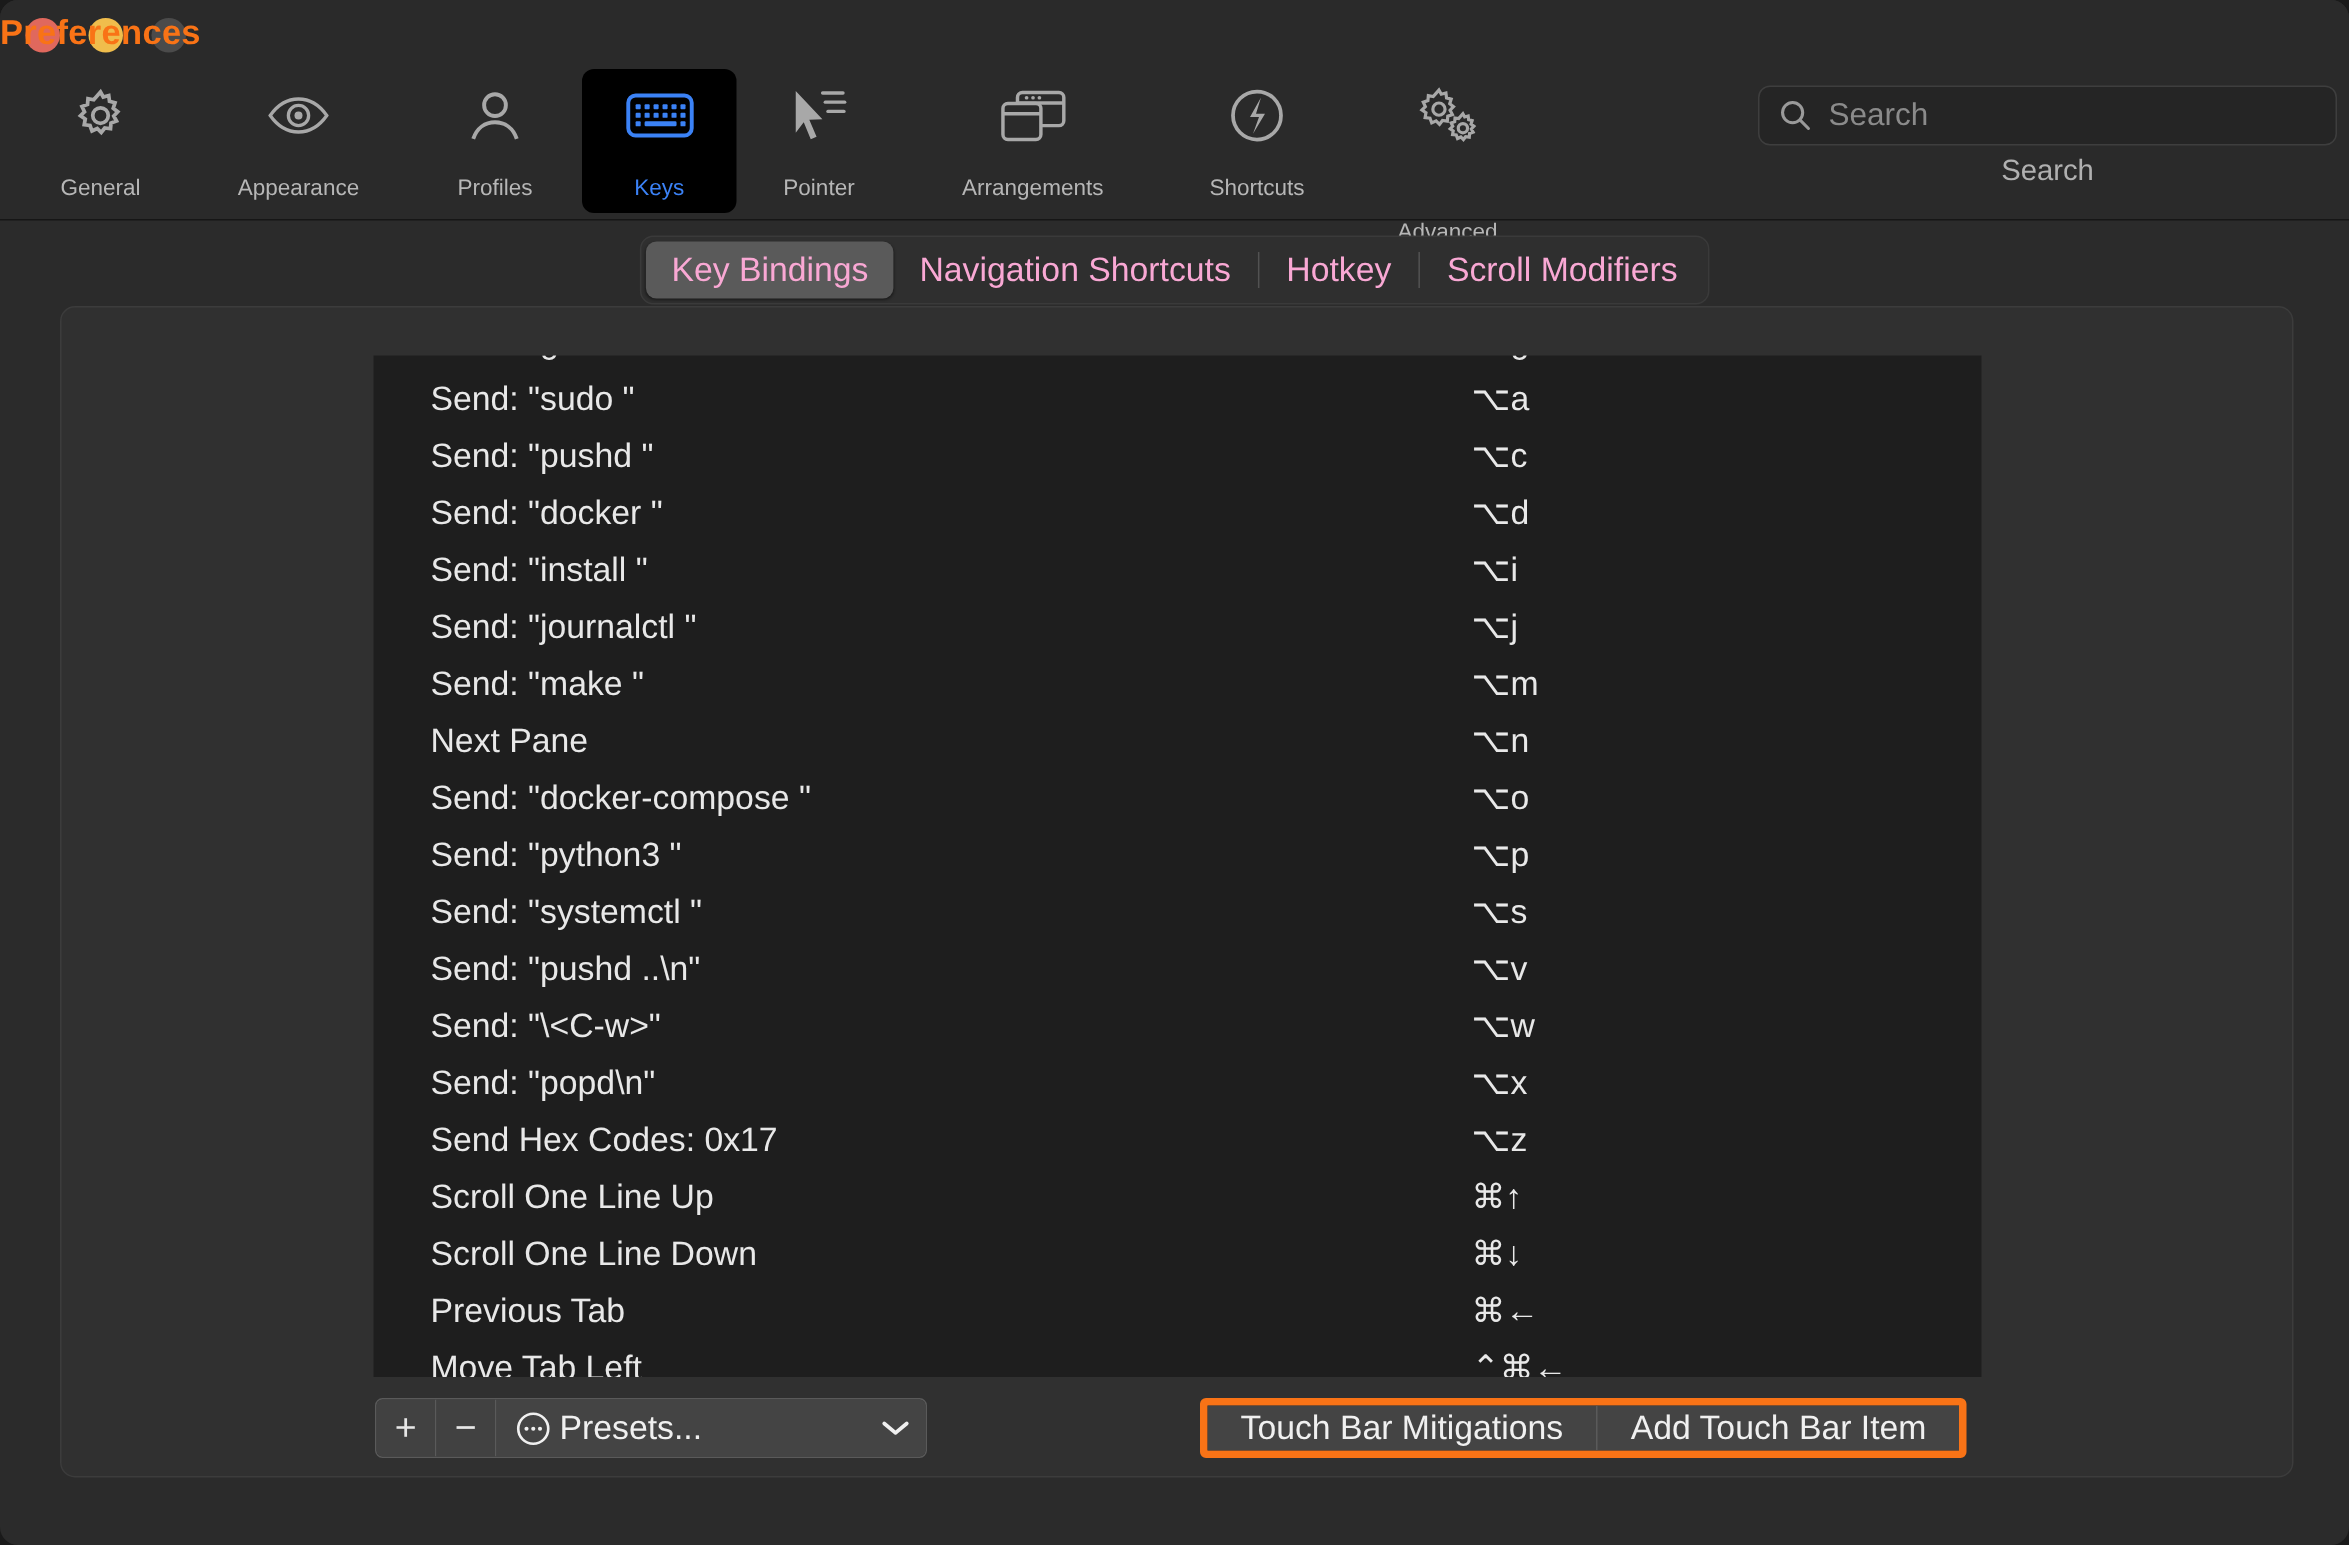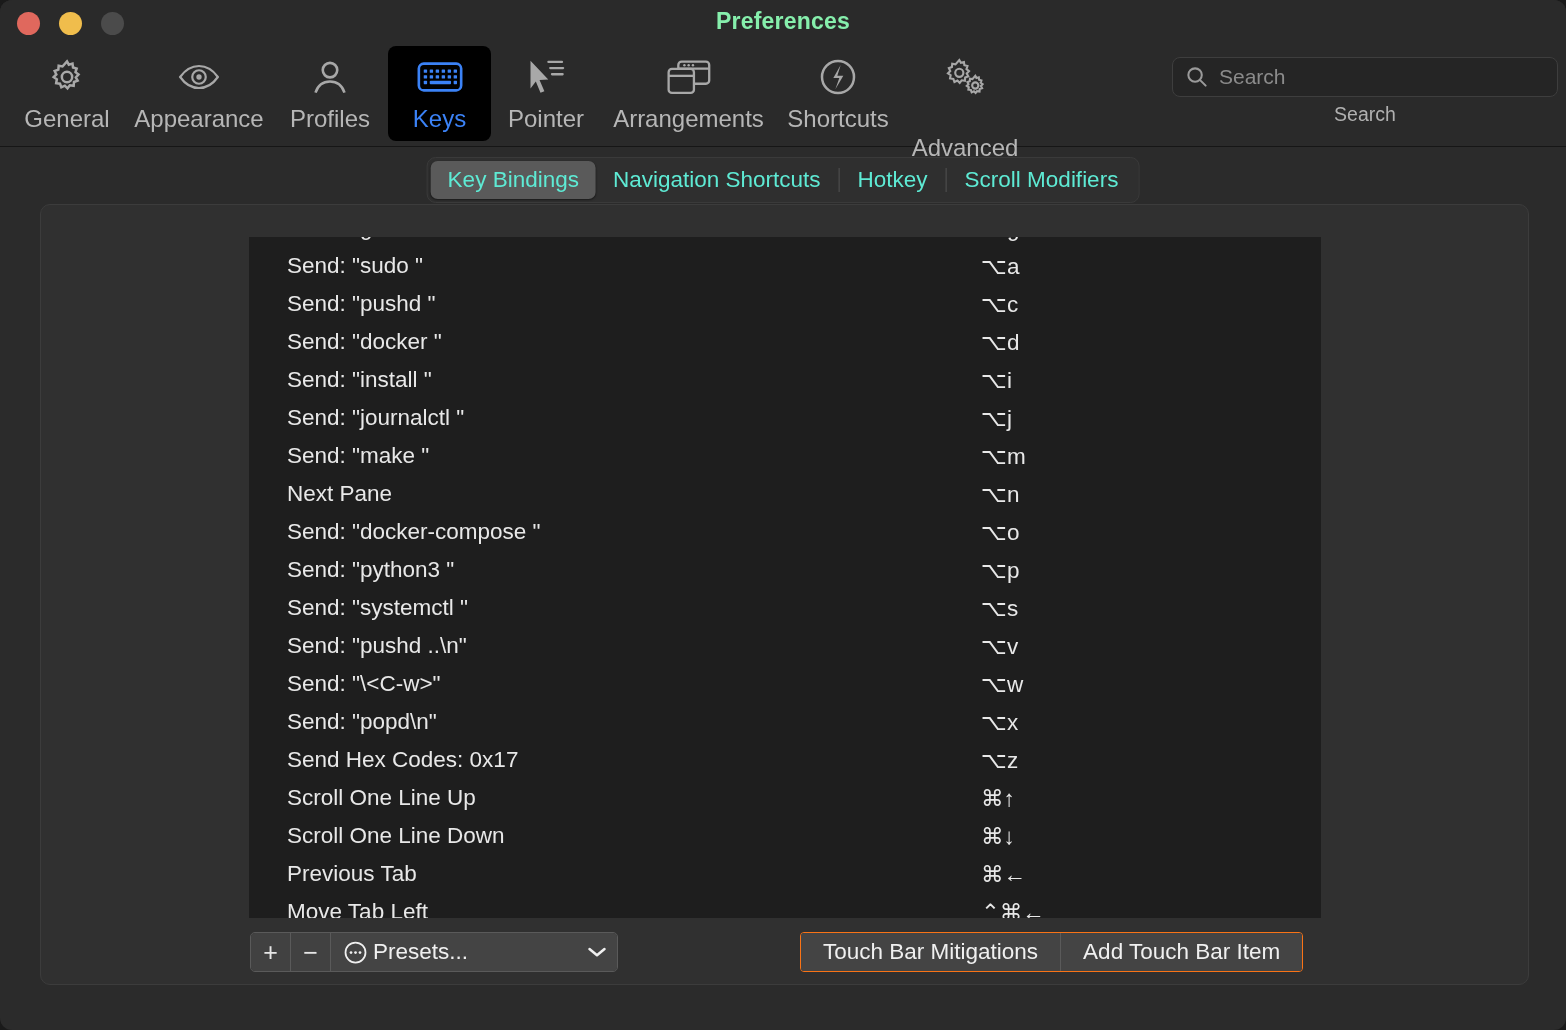--- a/index.html
+++ b/index.html
@@ -42,24 +42,24 @@
     border-radius: 50%;
     display: block;
   }
   .dot.red    { background: #e0685d; }
   .dot.yellow { background: #f0bd4c; }
   .dot.grey   { background: #4b4b4b; }
 
   .win-title {
     position: absolute;
     left: 0; right: 0; top: 8px;
-    text-align: center;
+    text-align: left;
     font-size: 23px;
     font-weight: bold;
-    color: #86efac;
+    color: #f97316;
     letter-spacing: 0.2px;
   }
 
   .toolbar {
     position: absolute;
     left: 8px;
     top: 46px;
     display: flex;
     align-items: flex-start;
   }
@@ -77,23 +77,24 @@
   .tb-item.active { background: #000000; }
   .tb-icon {
     height: 42px;
     display: flex;
     align-items: center;
     justify-content: center;
     color: #a8a8a8;
   }
   .tb-item.active .tb-icon { color: #3b82f6; }
   .tb-label {
-    font-size: 24px;
+    font-size: 15px;
     color: #b6b6b6;
     white-space: nowrap;
+    margin-top: 12px;
   }
   .tb-item.active .tb-label { color: #3b82f6; }
 
   
   .tb-item.w-general      { width: 118px; }
   .tb-item.w-appearance   { width: 146px; }
   .tb-item.w-profiles     { width: 116px; }
   .tb-item.w-keys         { width: 103px; }
   .tb-item.w-arrangements { width: 175px; }
   .tb-item.w-pointer      { width: 110px; }
@@ -149,21 +150,21 @@
     top: 10px;
     display: flex;
     align-items: center;
     background: #2f2f2f;
     border-radius: 9px;
     padding: 3px;
     border: 1px solid #3a3a3a;
   }
   .seg {
     font-size: 22.5px;
-    color: #5eead4;
+    color: #f9a8d4;
     padding: 6px 17px;
     border-radius: 7px;
     white-space: nowrap;
     cursor: default;
   }
   .seg.active {
     background: #5a5a5a;
     box-shadow: 0 1px 2px rgba(0,0,0,.45);
   }
   .seg-div {
@@ -267,21 +268,21 @@
     color: #f0f0f0;
     white-space: nowrap;
   }
 
   .right-controls {
     position: absolute;
     left: 759px;
     top: 14px;
     display: flex;
     height: 40px;
-    border: 1px solid #f97316;
+    border: 5px solid #f97316;
     border-radius: 4px;
     overflow: hidden;
   }
   .wbtn {
     background: #444444;
     color: #f0f0f0;
     font-size: 22.5px;
     display: flex;
     align-items: center;
     justify-content: center;

